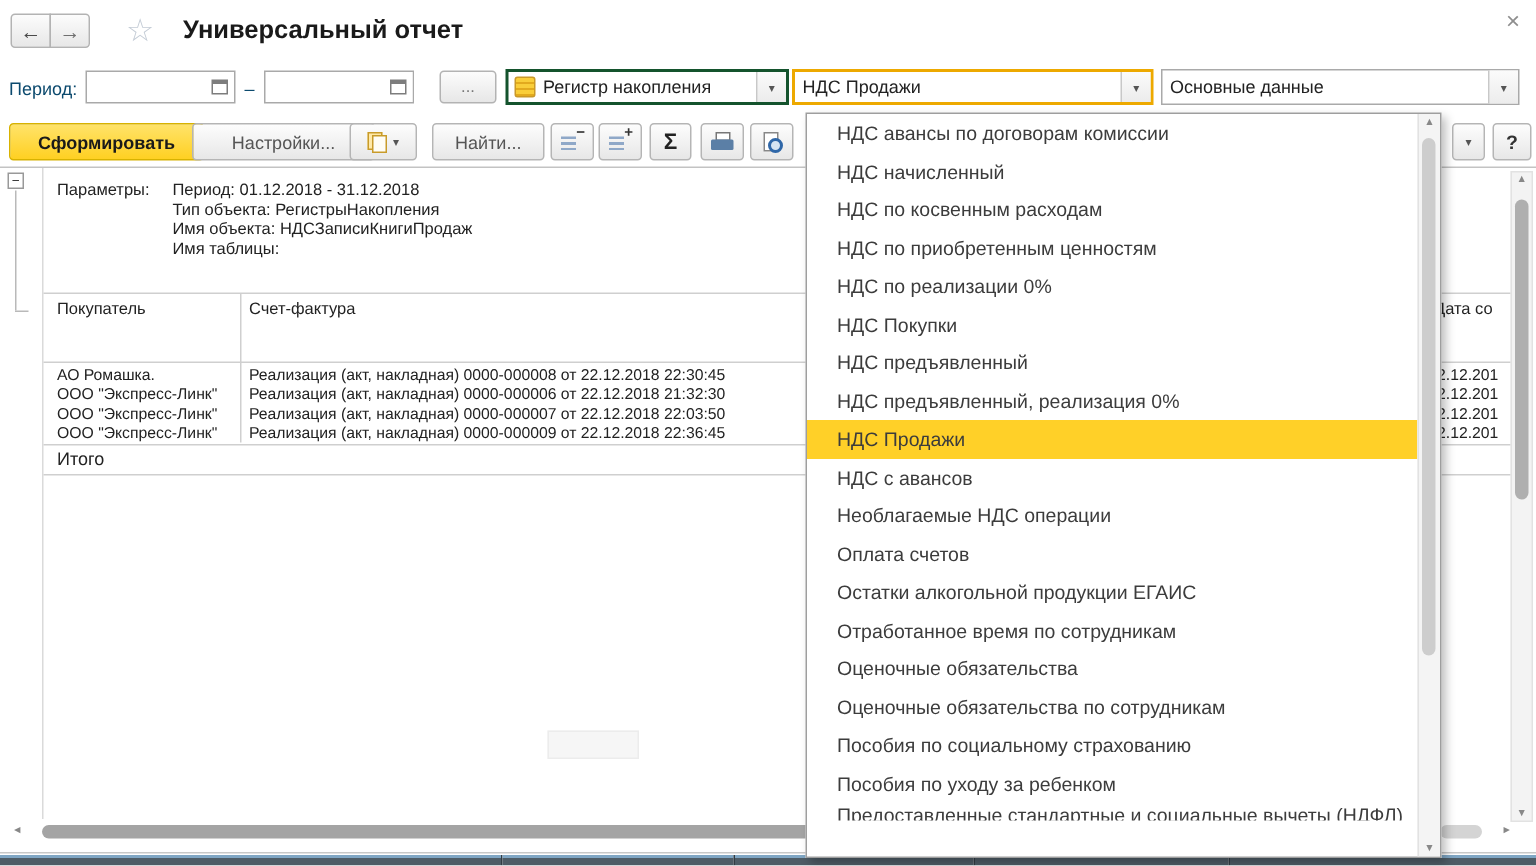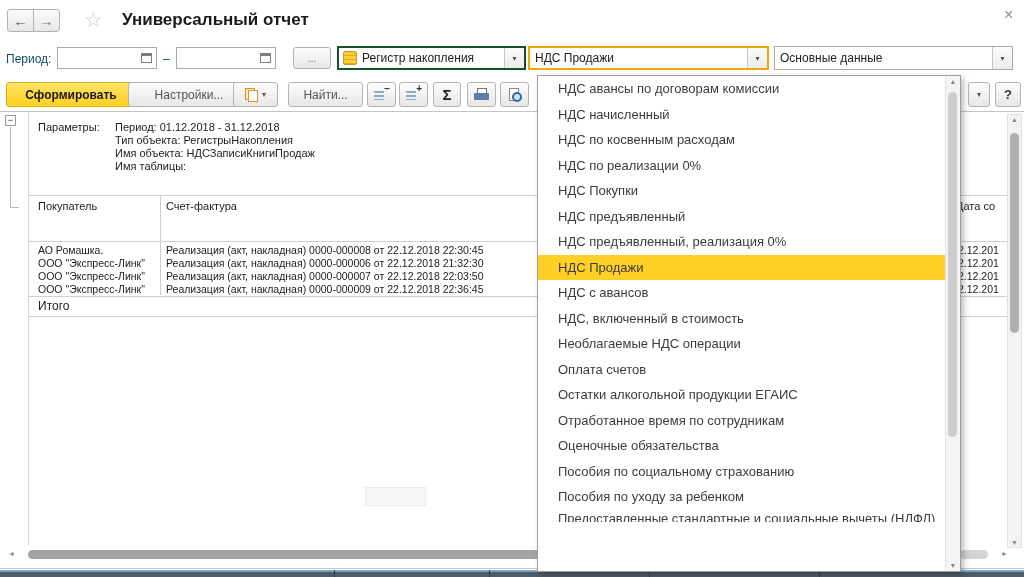--- a/index.html
+++ b/index.html
@@ -235,32 +235,33 @@
     <div class="sb-thumb"></div>
     <div class="sb-thumb2"></div>
     <div class="sb-right">►</div>
   </div>
 
   <div class="dropdown">
     <div class="dd-items">
       <div class="dd-item">НДС авансы по договорам комиссии</div>
       <div class="dd-item">НДС начисленный</div>
       <div class="dd-item">НДС по косвенным расходам</div>
+      <div class="dd-item">НДС по приобретенным ценностям</div>
       <div class="dd-item">НДС по реализации 0%</div>
       <div class="dd-item">НДС Покупки</div>
       <div class="dd-item">НДС предъявленный</div>
       <div class="dd-item">НДС предъявленный, реализация 0%</div>
       <div class="dd-item selected">НДС Продажи</div>
       <div class="dd-item">НДС с авансов</div>
-      <div class="dd-item">НДС, включенный в стоимость</div>
       <div class="dd-item">Необлагаемые НДС операции</div>
       <div class="dd-item">Оплата счетов</div>
       <div class="dd-item">Остатки алкогольной продукции ЕГАИС</div>
       <div class="dd-item">Отработанное время по сотрудникам</div>
       <div class="dd-item">Оценочные обязательства</div>
+      <div class="dd-item">Оценочные обязательства по сотрудникам</div>
       <div class="dd-item">Пособия по социальному страхованию</div>
       <div class="dd-item">Пособия по уходу за ребенком</div>
       <div class="dd-item clipped">Предоставленные стандартные и социальные вычеты (НДФЛ)</div>
     </div>
     <div class="dd-sb">
       <div class="sb-up">▲</div>
       <div class="sb-thumb"></div>
       <div class="sb-dn">▼</div>
     </div>
   </div>

